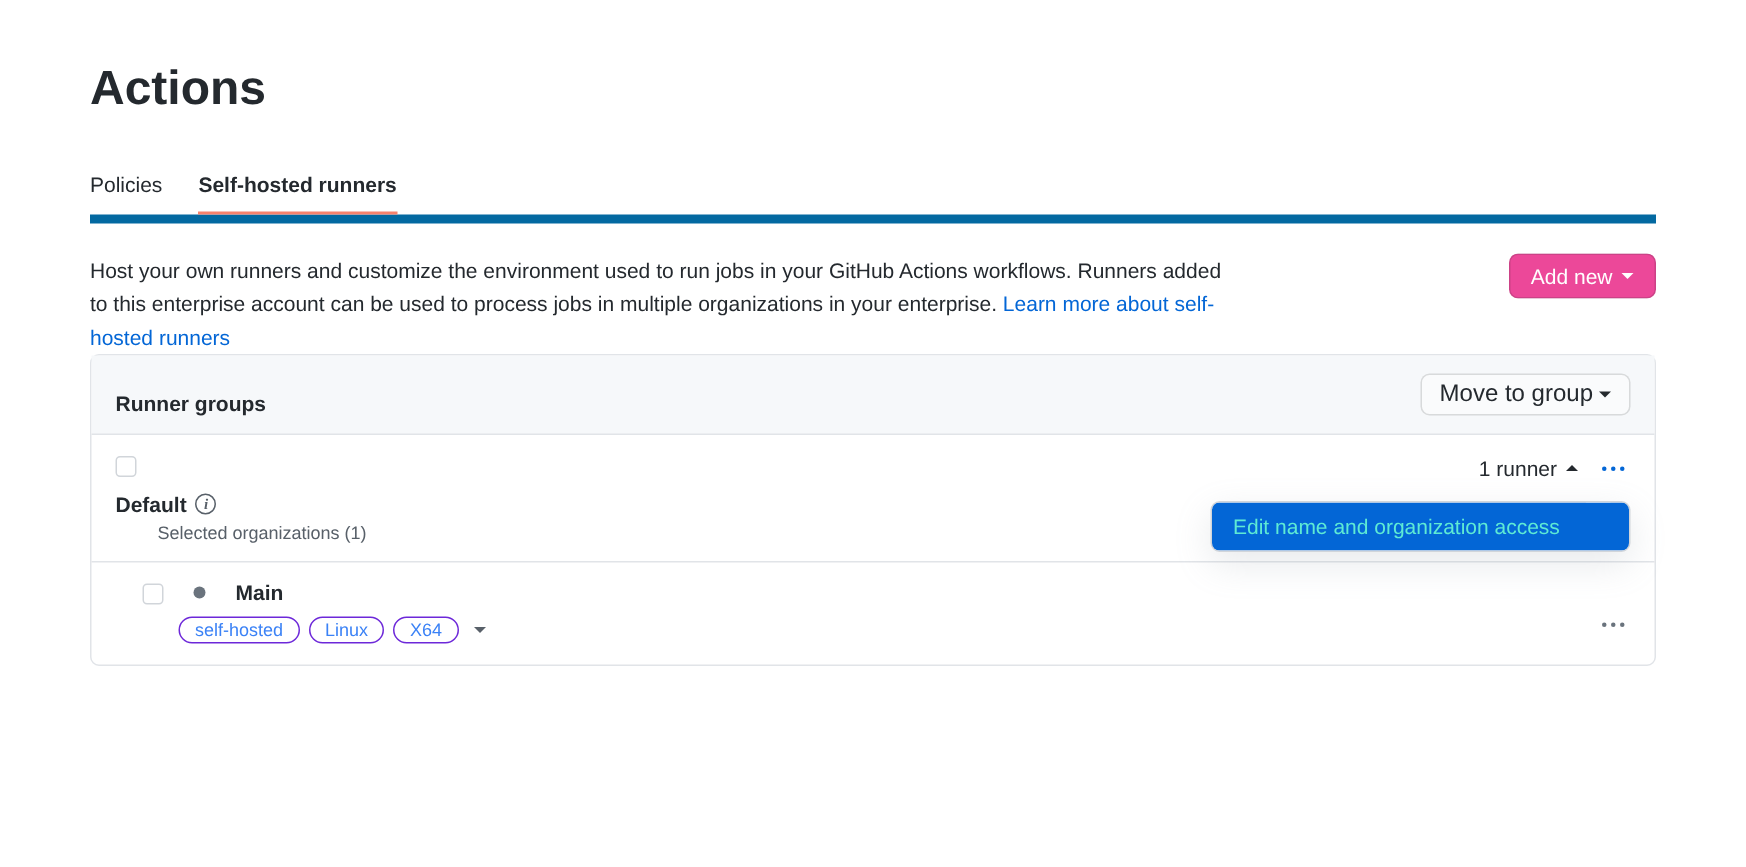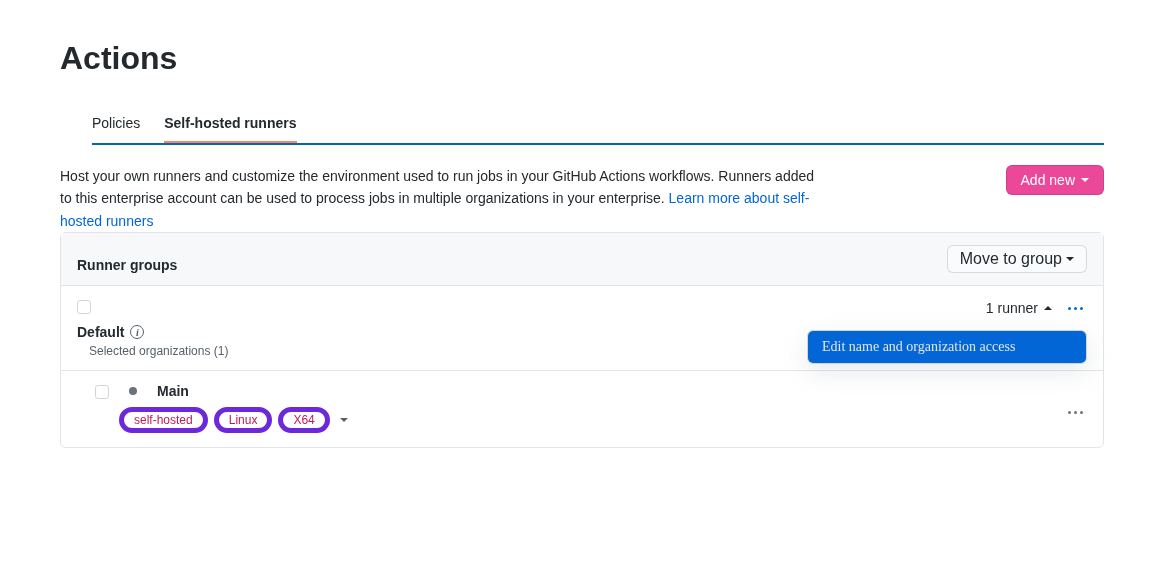--- a/index.html
+++ b/index.html
@@ -5,21 +5,21 @@
     * { box-sizing: border-box; margin: 0; padding: 0; }
     body {
       font-family: -apple-system, BlinkMacSystemFont, "Segoe UI", Helvetica, Arial, sans-serif;
       font-size: 14px;
       color: #24292e;
       background: #fff;
       padding: 40px 60px;
     }
     .container { max-width: 1044px; margin: 0 auto; position: relative; }
     h1 { font-size: 32px; font-weight: 600; margin-bottom: 28px; }
-    .tabs { border-bottom: 2px solid #0369a1; display: flex; gap: 24px; margin-bottom: 20px; margin-left: 32px; }
+    .tabs { border-bottom: 6px solid #0369a1; display: flex; gap: 24px; margin-bottom: 20px; }
     .tab { padding: 10px 0; font-size: 14px; cursor: pointer; color: #24292e; border-bottom: 2px solid transparent; }
     .tab.active { font-weight: 600; border-bottom: 2px solid #f9826c; }
     .description-row { display: flex; justify-content: space-between; align-items: flex-start; gap: 20px; }
     .description { flex: 1; line-height: 1.6; color: #24292e; max-width: 760px; }
     .description a { color: #0366d6; text-decoration: none; }
     .btn-primary {
       background: #ec4899; color: #fff; border: 1px solid rgba(27,31,35,0.15);
       border-radius: 6px; padding: 6px 14px; font-size: 14px; font-weight: 500;
       display: inline-flex; align-items: center; gap: 6px; cursor: pointer; white-space: nowrap;
     }
@@ -30,51 +30,51 @@
     }
     .panel { border: 1px solid #e1e4e8; border-radius: 6px; overflow: visible; }
     .panel-header {
       background: #f6f8fa; border-bottom: 1px solid #e1e4e8;
       padding: 12px 16px; display: flex; justify-content: space-between; align-items: flex-end;
       font-weight: 600; font-size: 14px;
     }
     .group-row { padding: 12px 16px; border-bottom: 1px solid #e1e4e8; position: relative; }
     .group-head { display: flex; align-items: flex-start; gap: 10px; flex-direction: column; }
     .group-title { font-weight: 600; display: inline-flex; align-items: center; gap: 6px; }
-    .group-sub { font-size: 12px; color: #586069; margin-top: 4px; margin-left: 12px; }
+    .group-sub { font-size: 12px; color: #586069; margin-top: 4px; margin-left: 28px; }
     .group-right { position: absolute; right: 16px; top: 14px; display: flex; align-items: center; gap: 12px; color: #24292e; }
     .runner-count { display: inline-flex; align-items: center; gap: 6px; font-size: 14px; cursor: pointer; }
     .kebab { display: inline-flex; align-items: center; gap: 3px; cursor: pointer; color: #0366d6; padding: 4px; }
     .kebab.gray { color: #6a737d; }
     .kebab span { width: 3px; height: 3px; border-radius: 50%; background: currentColor; }
     .runner-row { padding: 12px 16px 14px 34px; position: relative; }
     .runner-head { display: flex; align-items: center; gap: 20px; }
     .status-dot { width: 8px; height: 8px; border-radius: 50%; background: #6a737d; display: inline-block; }
     .runner-name { font-weight: 600; }
     .labels { margin-top: 8px; margin-left: 24px; display: flex; align-items: center; gap: 6px; }
-    .label { border: 5px solid #6d28d9; border-radius: 14px; padding: 1px 10px; font-size: 12px; color: #be185d; background: #fff; }
+    .label { border: 1px solid #6d28d9; border-radius: 14px; padding: 1px 10px; font-size: 12px; color: #3b82f6; background: #fff; }
     .label-dropdown { margin-left: 4px; color: #586069; cursor: pointer; }
     .runner-right { position: absolute; right: 16px; top: 30px; }
     .checkbox { appearance: none; width: 14px; height: 14px; border: 1px solid #d1d5da; border-radius: 3px; background: #fff; cursor: pointer; margin-top: 2px; flex-shrink: 0; }
     .info-icon { width: 14px; height: 14px; border: 1px solid #586069; border-radius: 50%; display: inline-flex; align-items: center; justify-content: center; font-size: 10px; font-style: italic; color: #586069; font-family: serif; font-weight: bold; }
     .caret-down { display: inline-block; width: 0; height: 0; border-left: 4px solid transparent; border-right: 4px solid transparent; border-top: 4px solid currentColor; vertical-align: middle; }
     .caret-down.white { border-top-color: #fff; }
     .caret-up { display: inline-block; width: 0; height: 0; border-left: 4px solid transparent; border-right: 4px solid transparent; border-bottom: 4px solid currentColor; vertical-align: middle; }
     .menu-pop {
       position: absolute; right: 16px; top: 44px; z-index: 20;
       background: #fff; border: 1px solid #d1d5da; border-radius: 6px;
       box-shadow: 0 8px 24px rgba(140,149,159,0.2); min-width: 280px; overflow: hidden;
     }
     .menu-pop::before {
       content: ""; position: absolute; top: -7px; right: 14px;
       width: 12px; height: 12px; background: #fff; border-top: 1px solid #d1d5da; border-left: 1px solid #d1d5da;
       transform: rotate(45deg);
     }
     .menu-item { padding: 8px 14px; font-size: 14px; cursor: pointer; position: relative; z-index: 1; }
-    .menu-item.hover { background: #0366d6; color: #e5e5e5; font-family: Liberation Serif, serif; }
+    .menu-item.hover { background: #0366d6; color: #5eead4; }
   </style>
 </head>
 <body>
 
 <div class="container">
 
   <h1>Actions</h1>
 
   <div class="tabs">
     <div class="tab">Policies</div>

